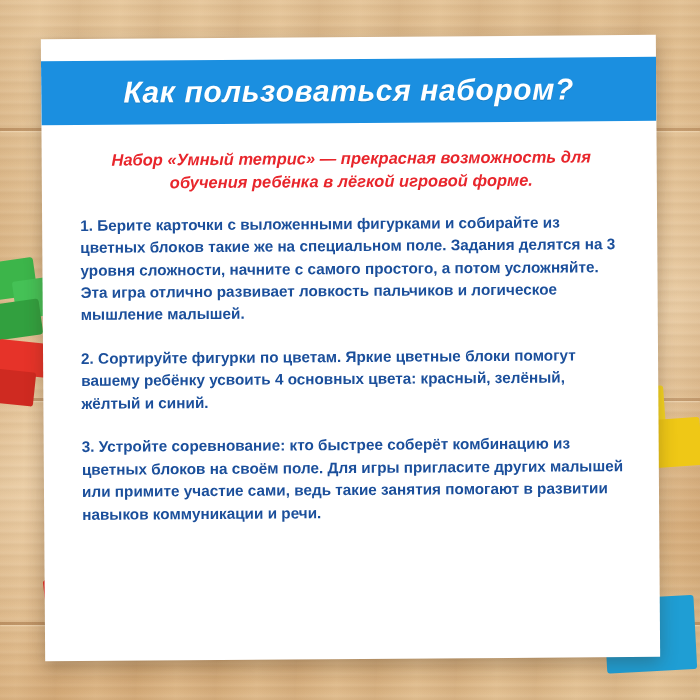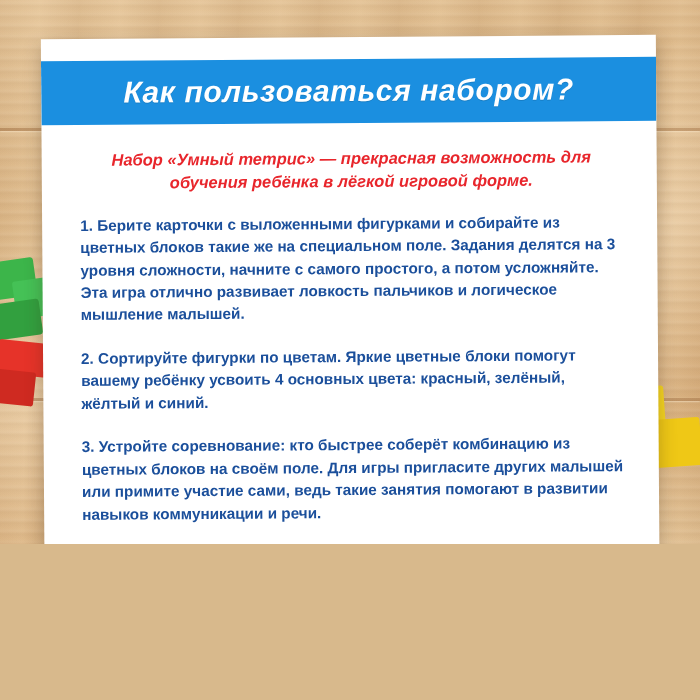--- a/index.html
+++ b/index.html
@@ -10,21 +10,21 @@
     width: 700px;
     height: 700px;
     overflow: hidden;
     font-family: "Liberation Sans", sans-serif;
     background: #d8b98c;
   }
 
   #scene {
     position: relative;
     width: 700px;
-    height: 544px;
+    height: 700px;
     overflow: hidden;
   }
 
   
   .wood {
     position: absolute;
     inset: 0;
     background:
       repeating-linear-gradient(180deg,
         rgba(255,255,255,0.00) 0px,

